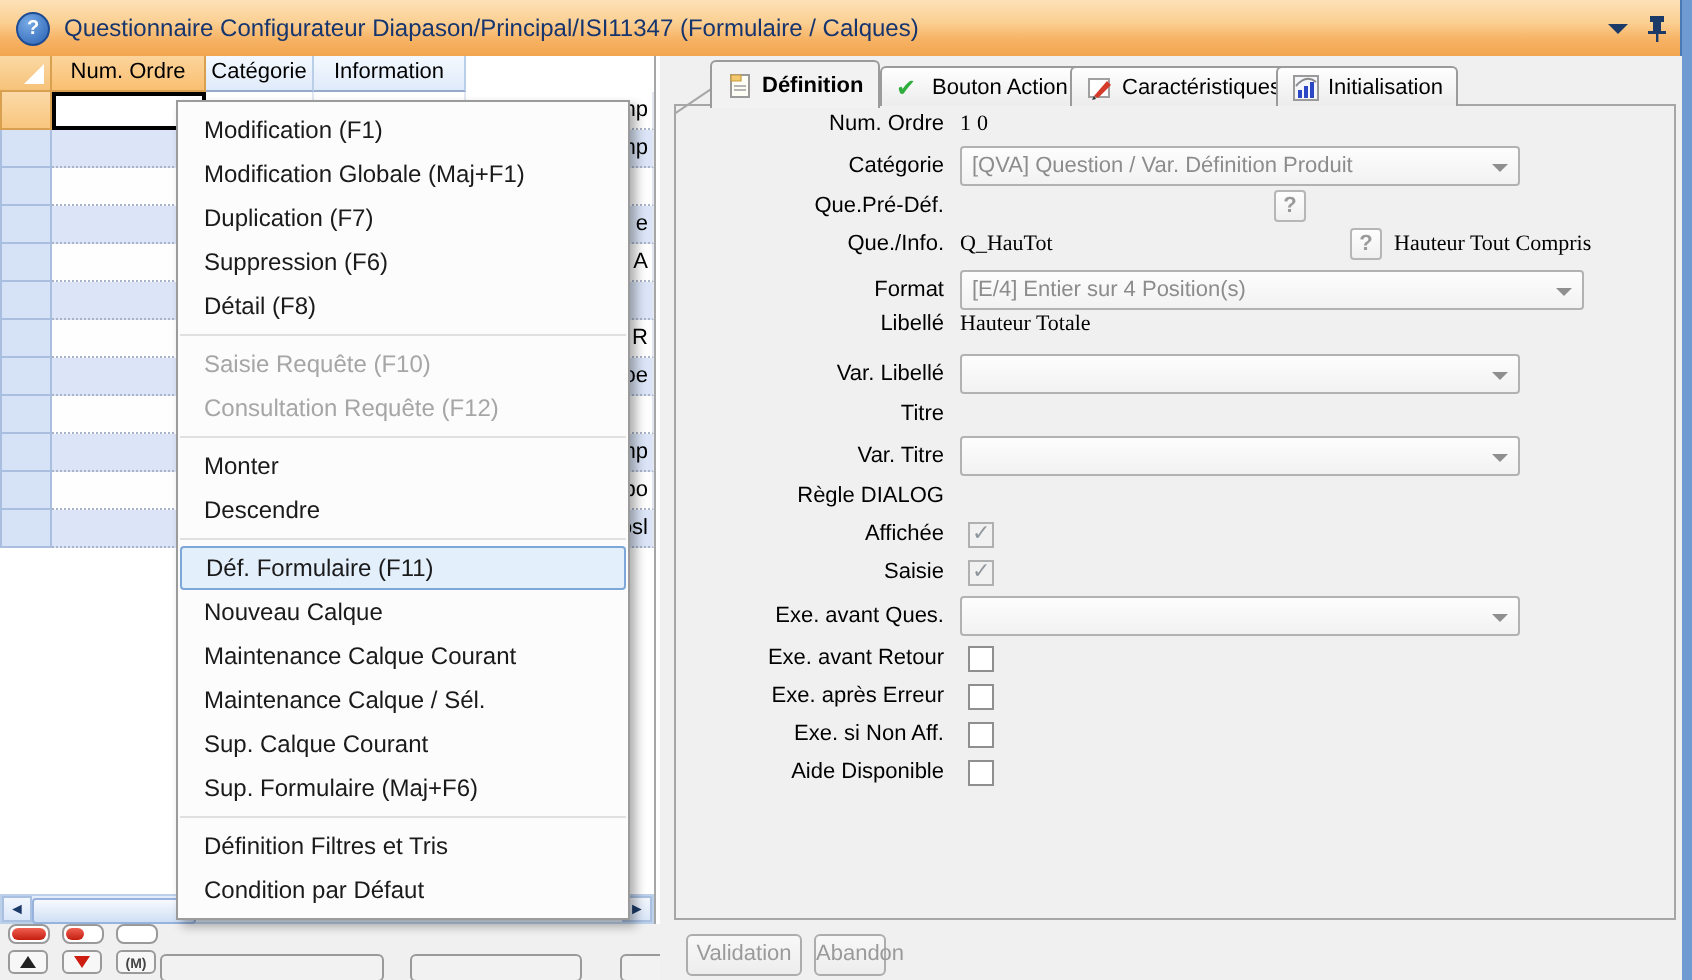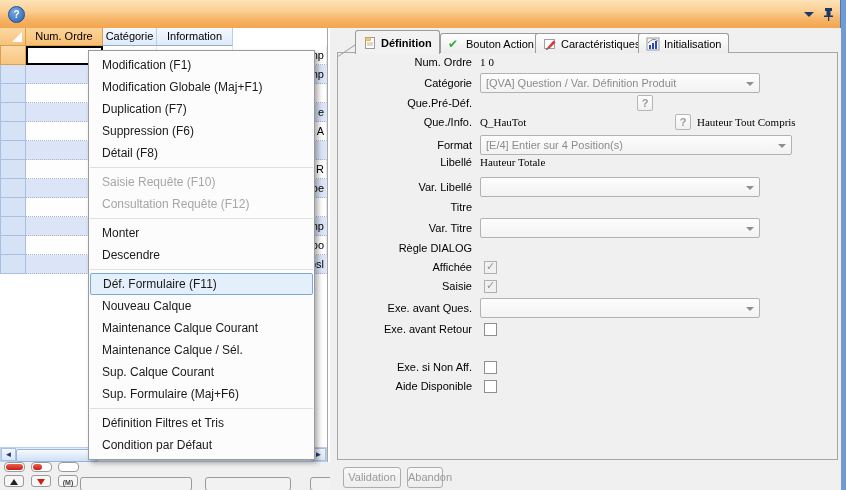--- a/index.html
+++ b/index.html
@@ -82,20 +82,21 @@
   .mi.hl{box-sizing:border-box;border:1px solid #7da7d9;border-radius:2px;background:#e4effc;margin:0 1px;padding-left:12px;height:22px;line-height:20px;}
   .msep{height:1px;background:#e0e0e0;margin:3px 1px;}
 </style>
 </head>
 <body>
 
 <div id="window">
 
   <div class="titlebar">
     <div class="help-circle">?</div>
+    <div class="title-text">Questionnaire Configurateur Diapason/Principal/ISI11347 (Formulaire / Calques)</div>
     <div class="titlebar-right">
       <div class="chev"></div>
       <svg width="9" height="14">
           <rect x="1" y="1" width="7" height="3" fill="#1b3a68"></rect>
           <rect x="2.5" y="4" width="4" height="5" fill="#1b3a68"></rect>
           <rect x="0" y="8.5" width="9" height="1.5" fill="#1b3a68"></rect>
           <rect x="4" y="10" width="1.2" height="4" fill="#1b3a68"></rect>
         </svg>
     </div>
   </div>
@@ -330,20 +331,24 @@
     <div class="frow" style="left:12px;top:248px">
       <span class="flabel">Saisie</span>
       <span class="cb on dis" style="margin-left:4px"></span>
     </div>
     <div class="frow" style="left:12px;top:270px">
       <span class="flabel">Exe. avant Ques.</span>
       <span class="dd" style="width:280px"><span></span><span class="arr"></span></span>
     </div>
     <div class="frow" style="left:12px;top:291px">
       <span class="flabel">Exe. avant Retour</span>
+      <span class="cb" style="margin-left:4px"></span>
+    </div>
+    <div class="frow" style="left:12px;top:310px">
+      <span class="flabel">Exe. après Erreur</span>
       <span class="cb" style="margin-left:4px"></span>
     </div>
     <div class="frow" style="left:12px;top:329px">
       <span class="flabel">Exe. si Non Aff.</span>
       <span class="cb" style="margin-left:4px"></span>
     </div>
     <div class="frow" style="left:12px;top:348px">
       <span class="flabel">Aide Disponible</span>
       <span class="cb" style="margin-left:4px"></span>
     </div>

